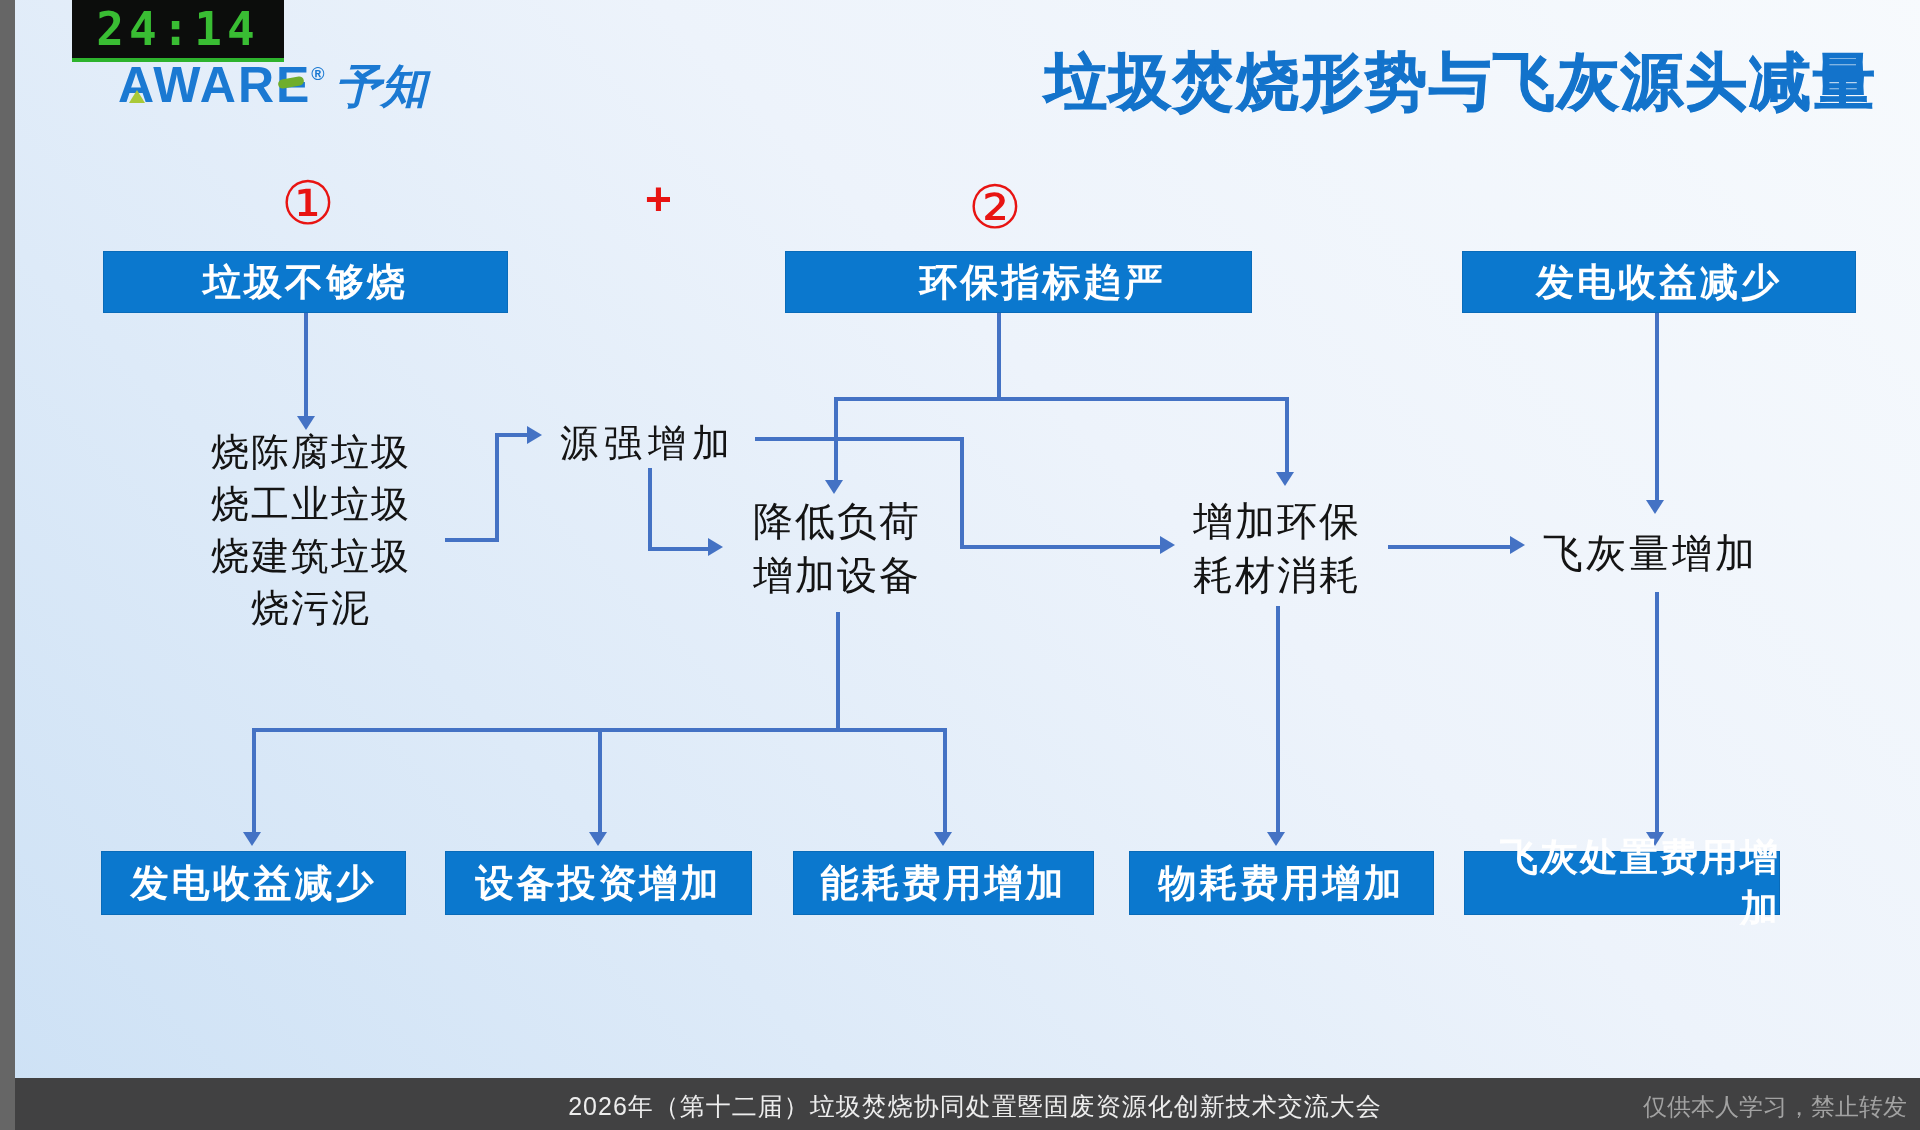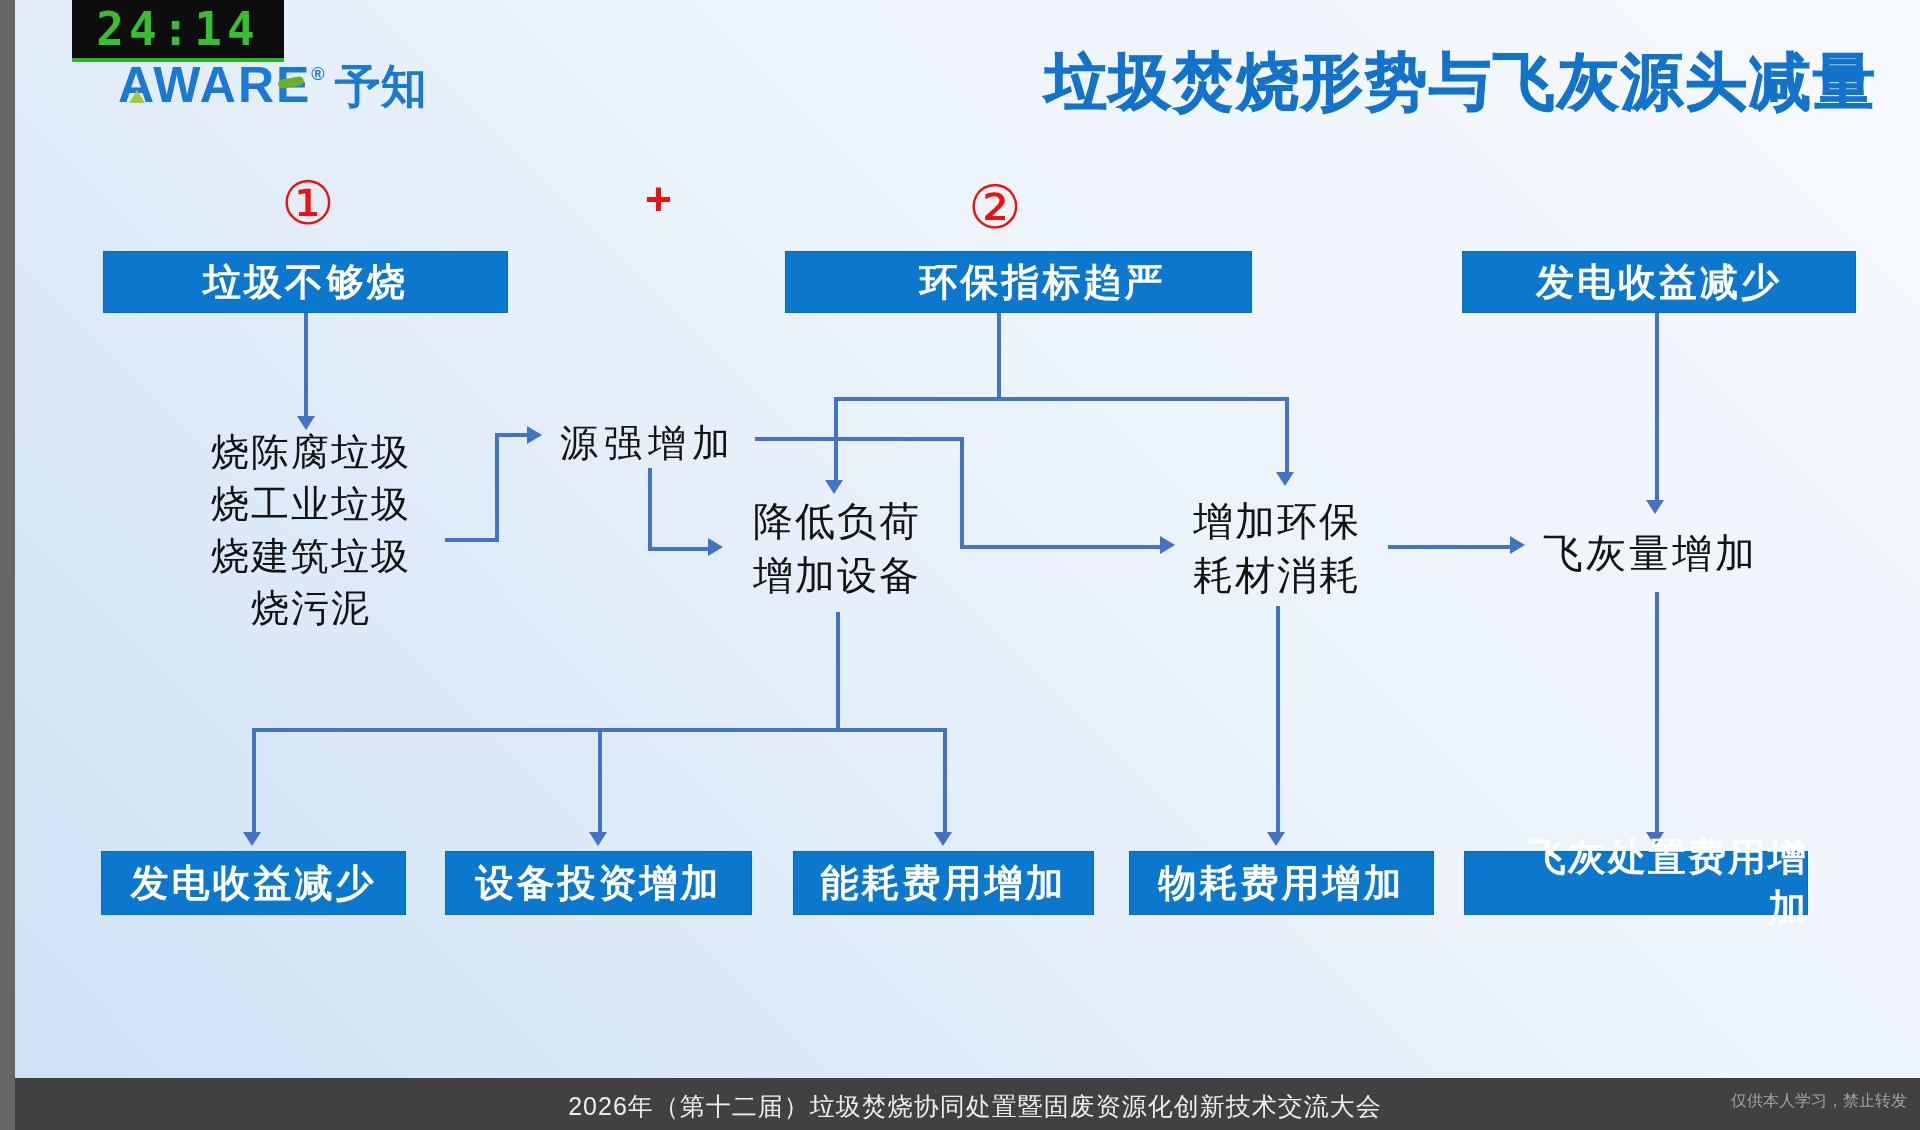--- a/index.html
+++ b/index.html
@@ -9,21 +9,21 @@
 
   
   .timer{position:absolute;left:57px;top:0;width:212px;height:58px;background:#0c0d0c;
          border-bottom:4px solid #2db32d;display:flex;align-items:center;justify-content:center;}
   .timer span{color:#39bd33;font-family:"DejaVu Sans Mono",monospace;font-size:46px;font-weight:bold;letter-spacing:5px;}
 
   
   .logo{position:absolute;left:103px;top:56px;height:56px;white-space:nowrap;}
   .logo-brand{font-size:50px;font-weight:bold;color:#1b79d2;letter-spacing:2px;}
   .logo-reg{font-size:18px;font-weight:bold;color:#1b79d2;vertical-align:22px;}
-  .logo-cn{font-size:46px;font-weight:bold;color:#1b79d2;margin-left:10px;}
+  .logo-cn{font-size:46px;font-weight:bold;color:#1b79d2;margin-left:10px;font-style:italic;}
   .logo-tri{position:absolute;left:11px;top:34px;width:0;height:0;
             border-left:8px solid transparent;border-right:8px solid transparent;border-bottom:13px solid #a9c938;}
   .logo-leaf{position:absolute;left:160px;top:22px;width:26px;height:9px;background:#6fae2c;border-radius:5px;transform:rotate(-10deg);}
 
   
   .title{position:absolute;right:58px;top:40px;margin:0;font-size:62px;font-weight:bold;
          color:#1373cb;letter-spacing:2px;-webkit-text-stroke:1px #1373cb;}
 
   
   .marker{position:absolute;color:#e81412;font-weight:bold;}
@@ -31,42 +31,42 @@
   .m-plus{left:630px;top:172px;font-size:46px;}
   .m-two{left:953px;top:172px;font-size:60px;font-weight:normal;}
 
   
   .bbox{position:absolute;background:#0b78ce;color:#fff;display:flex;align-items:center;justify-content:center;
         font-weight:bold;font-size:38px;letter-spacing:3px;box-shadow:inset 0 0 0 1px rgba(6,90,160,.45);text-align:right;}
   .top-box{top:251px;height:62px;}
   .bot-box{top:851px;height:64px;}
   .b1{left:88px;width:405px;}  .b2{left:770px;width:419px;padding-left:48px;}  .b3{left:1447px;width:394px;}
   .c1{left:86px;width:305px;}  .c2{left:430px;width:307px;}  .c3{left:778px;width:301px;}
-  .c4{left:1114px;width:305px;}.c5{left:1449px;width:316px;letter-spacing:2px;padding-left:28px;}
+  .c4{left:1114px;width:305px;}.c5{left:1449px;width:316px;letter-spacing:2px;}
 
   
   .kt{position:absolute;font-family:"DejaVu Serif",serif;color:#141414;}
   .kt div{display:block;}
   .burn-list{left:146px;top:426px;width:300px;text-align:center;font-size:38px;line-height:52px;letter-spacing:2px;}
   .src-inc{left:545px;top:418px;font-size:38px;letter-spacing:6px;}
   .load-block{left:713px;top:494px;width:218px;text-align:center;font-size:40px;line-height:54px;letter-spacing:2px;}
   .env-block{left:1153px;top:494px;width:218px;text-align:center;font-size:40px;line-height:54px;letter-spacing:2px;}
   .flyash{left:1528px;top:526px;font-size:40px;letter-spacing:3px;}
 
   
   .hl,.vl{position:absolute;background:#4472c4;}
   .hl{height:4px;} .vl{width:4px;}
   .ar{position:absolute;width:0;height:0;}
   .ar-d{border-left:9px solid transparent;border-right:9px solid transparent;border-top:14px solid #4472c4;}
   .ar-r{border-top:9px solid transparent;border-bottom:9px solid transparent;border-left:15px solid #4472c4;}
 
   
   .footer{position:absolute;left:0;right:0;top:1078px;height:52px;background:#414142;}
   .conf{position:absolute;left:0;width:100%;text-align:center;top:12px;font-size:25px;color:#ededed;letter-spacing:1px;}
-  .wm{position:absolute;right:28px;top:13px;font-size:16px;color:#a2a2a2;}
+  .wm{position:absolute;right:28px;top:13px;font-size:24px;color:#a2a2a2;}
 </style>
 </head>
 <body>
 
 <div class="slide">
 
   <div class="timer">
     <span>24:14</span>
   </div>
 

